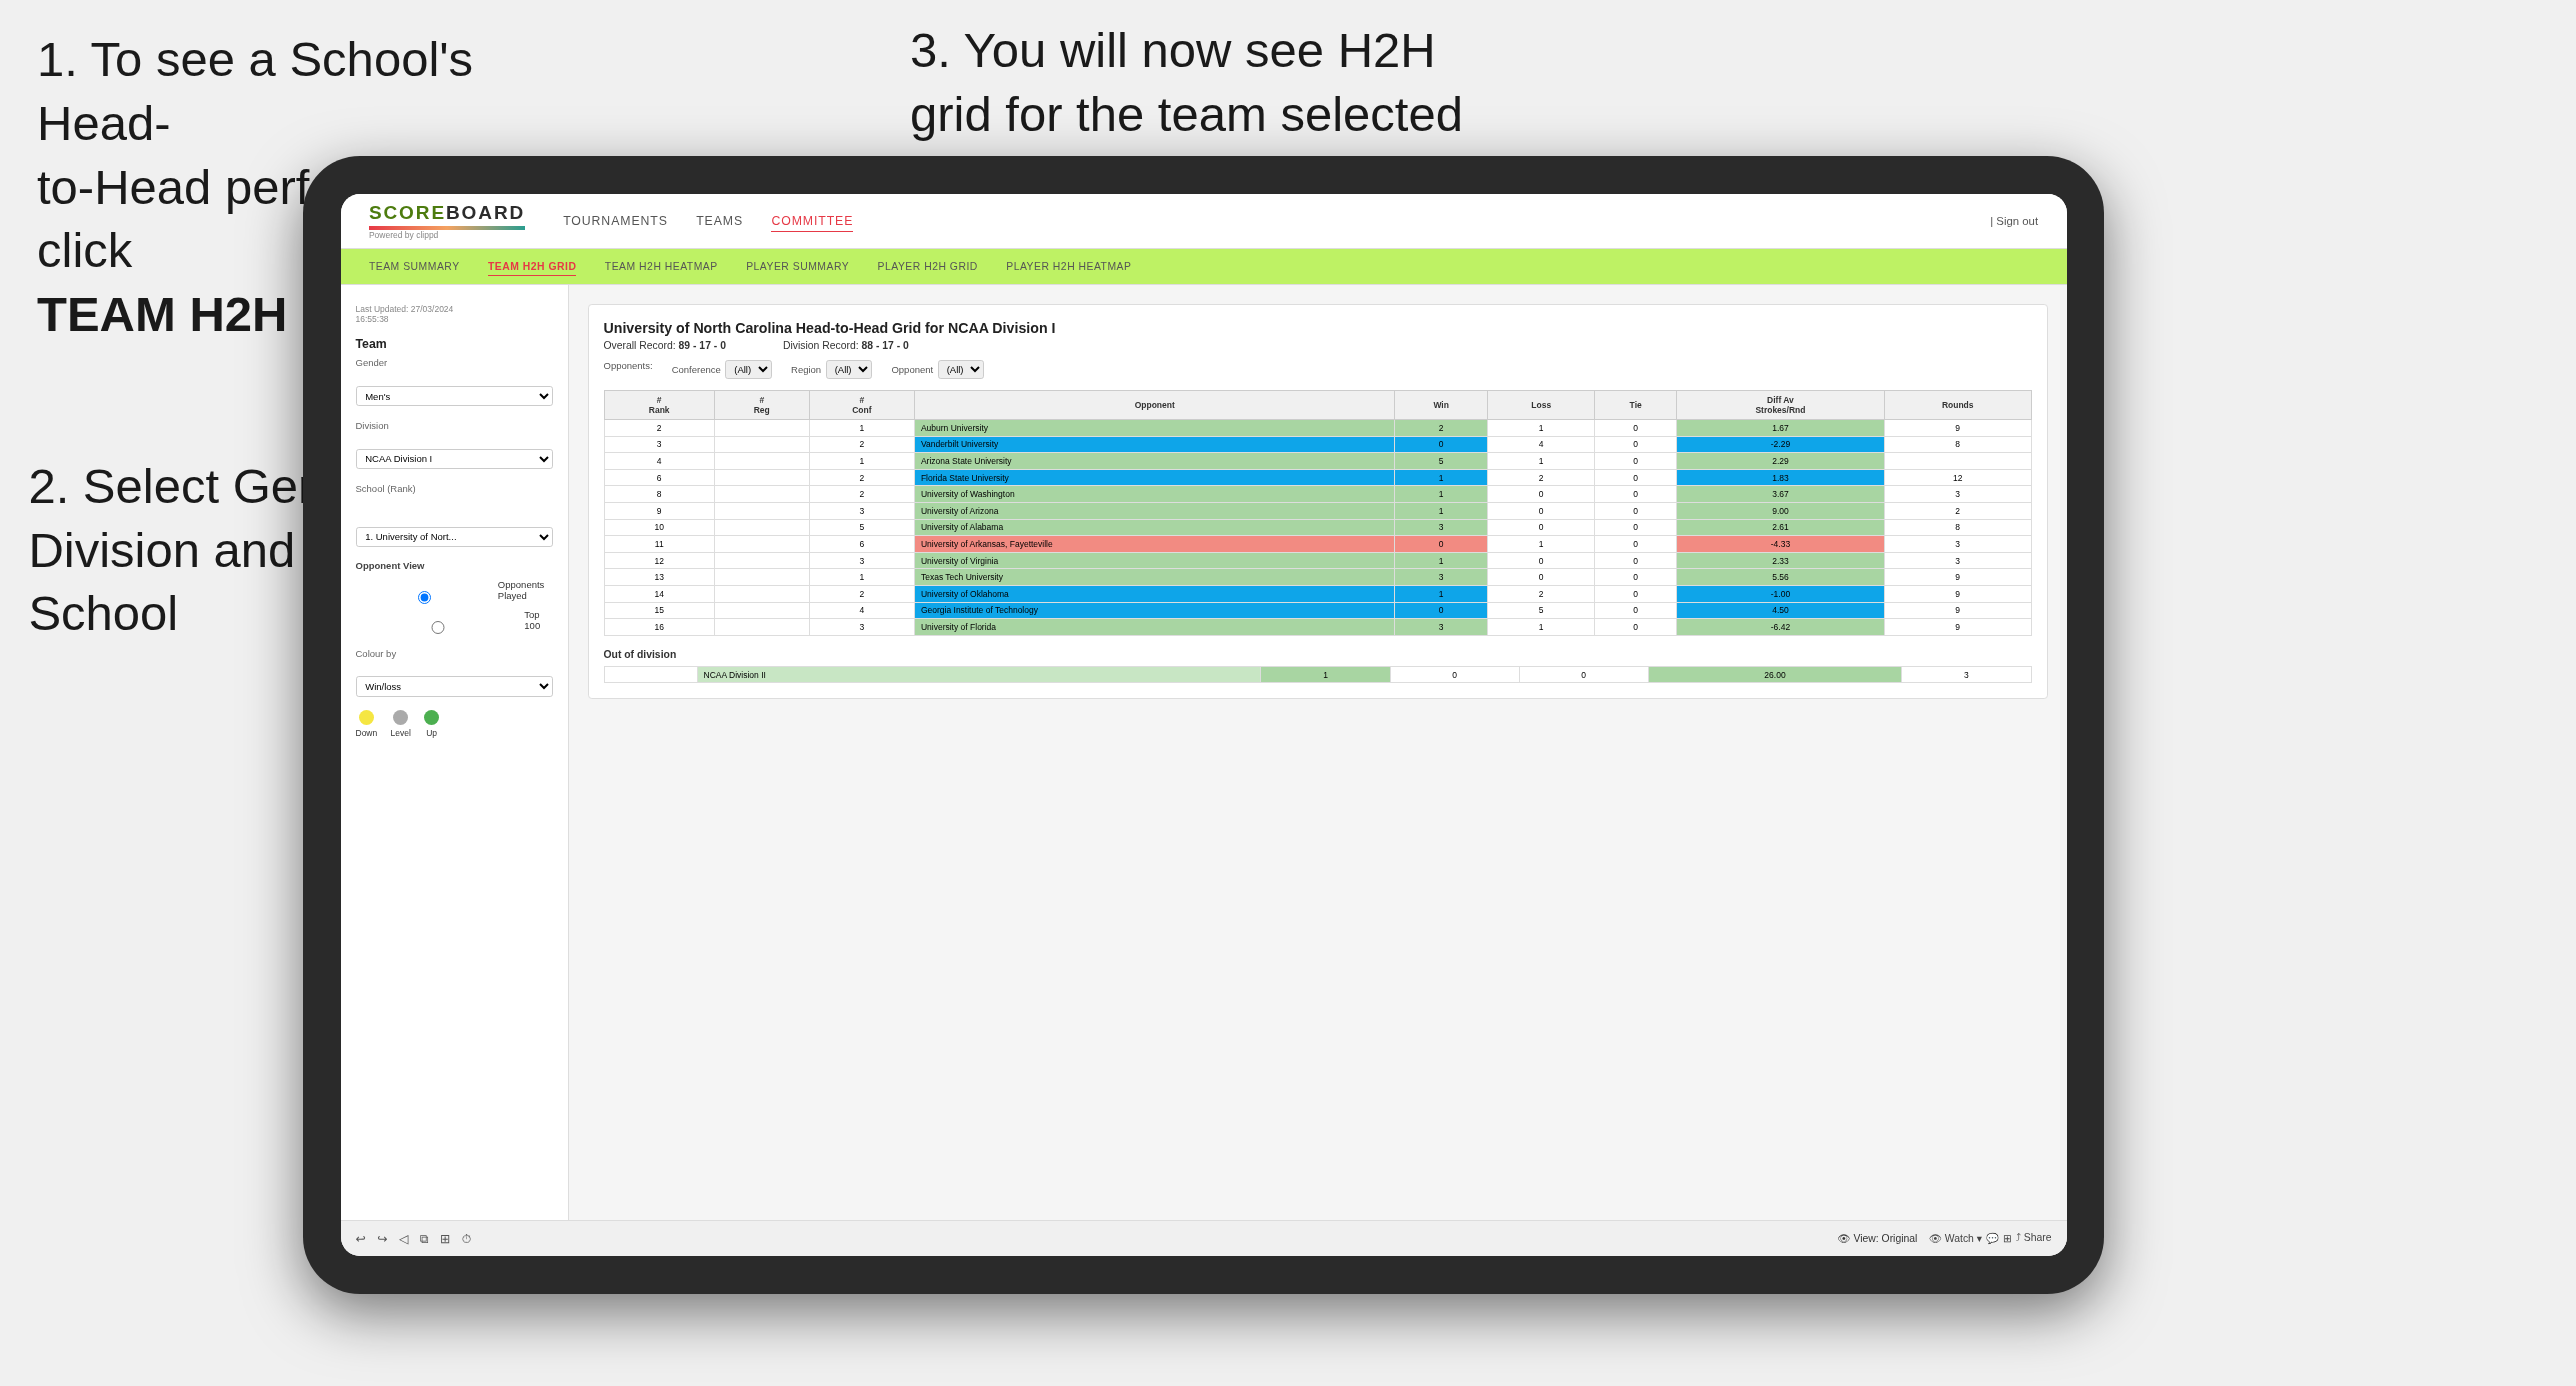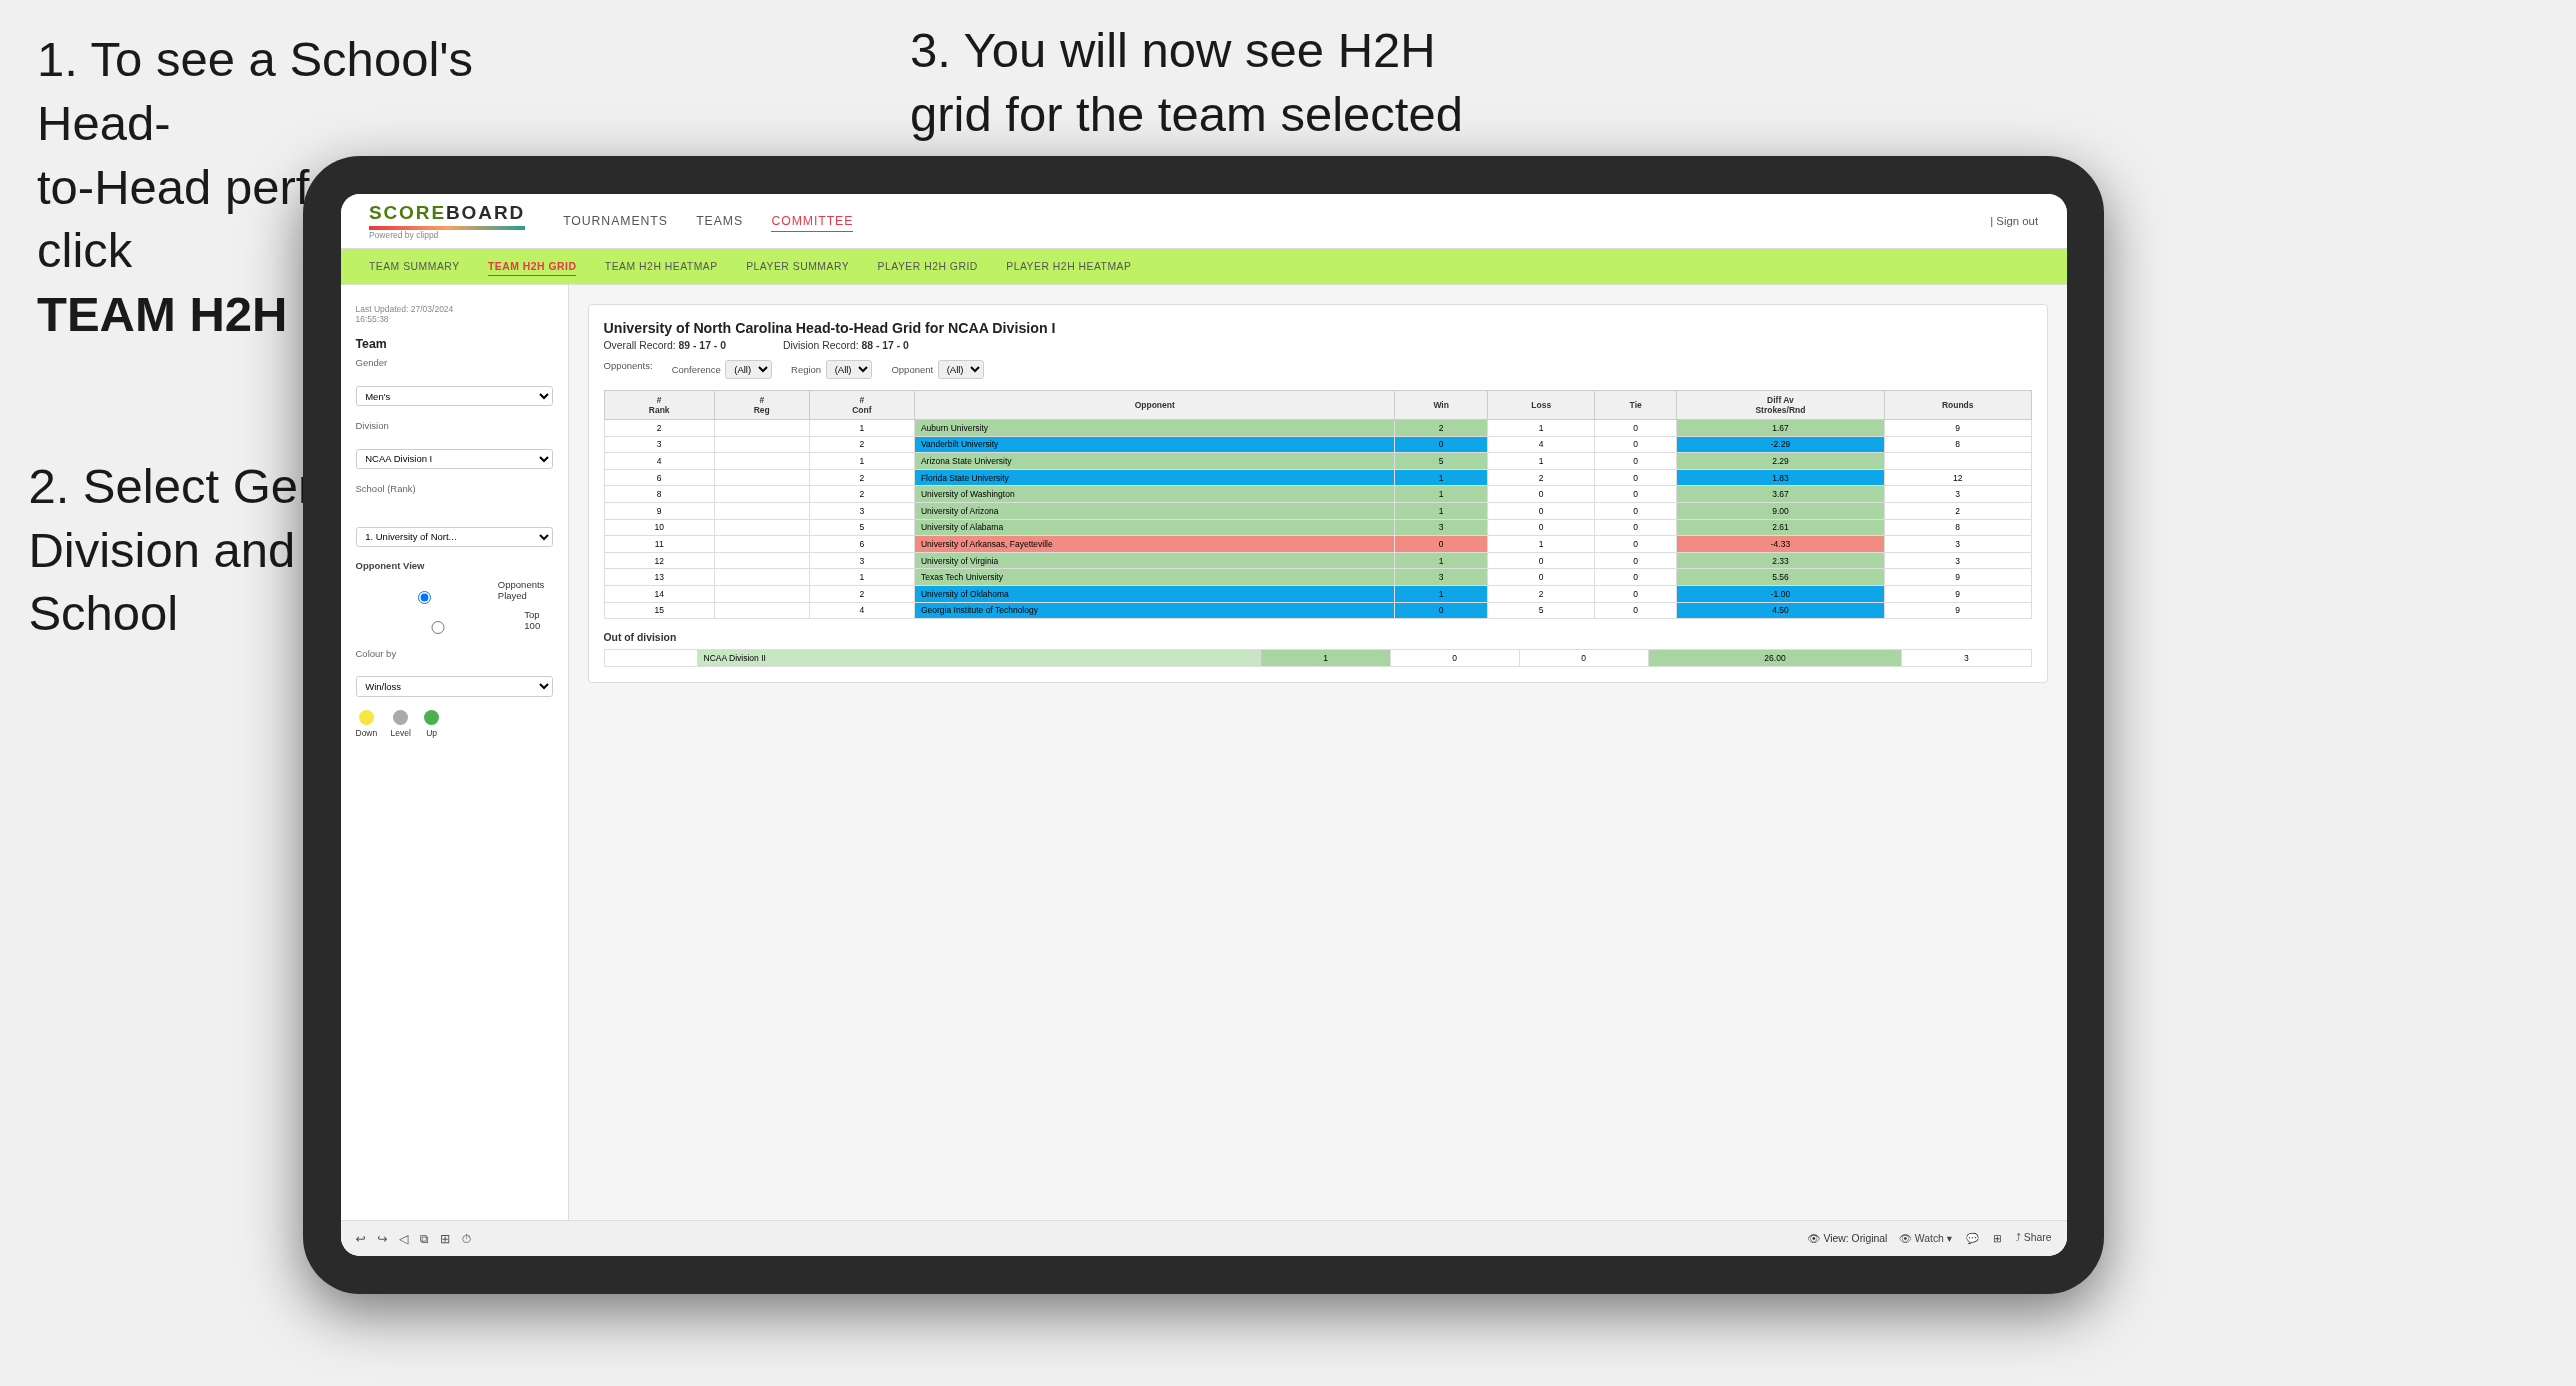--- a/index.html
+++ b/index.html
@@ -328,21 +328,21 @@
     }
 
     .toolbar-view {
       font-size: 10.4px;
       color: #333;
       margin-left: auto;
     }
 
     .toolbar-actions {
       display: flex;
-      gap: 14px;
+      gap: 4px;
       font-size: 10.4px;
       color: #444;
     }
 
     
     .pink-arrow {
       position: absolute;
       pointer-events: none;
     }
   </style>
@@ -667,20 +667,31 @@
       <td>15</td>
       <td></td>
       <td>4</td>
       <td class="td-left cell-yellow">Georgia Institute of Technology</td>
       <td class="cell-yellow">0</td>
       <td>5</td>
       <td>0</td>
       <td class="cell-yellow">4.50</td>
       <td>9</td>
     </tr>
+                <tr>
+      <td>16</td>
+      <td></td>
+      <td>3</td>
+      <td class="td-left cell-green">University of Florida</td>
+      <td class="cell-green">3</td>
+      <td>1</td>
+      <td>0</td>
+      <td class="cell-green">-6.42</td>
+      <td>9</td>
+    </tr>
               </tbody>
           </table>
 
           <div class="out-of-division">Out of division</div>
 
           <table class="h2h-table">
             <tbody>
               <tr>
                 <td colspan="3"></td>
                 <td class="td-left cell-light-green">NCAA Division II</td>

